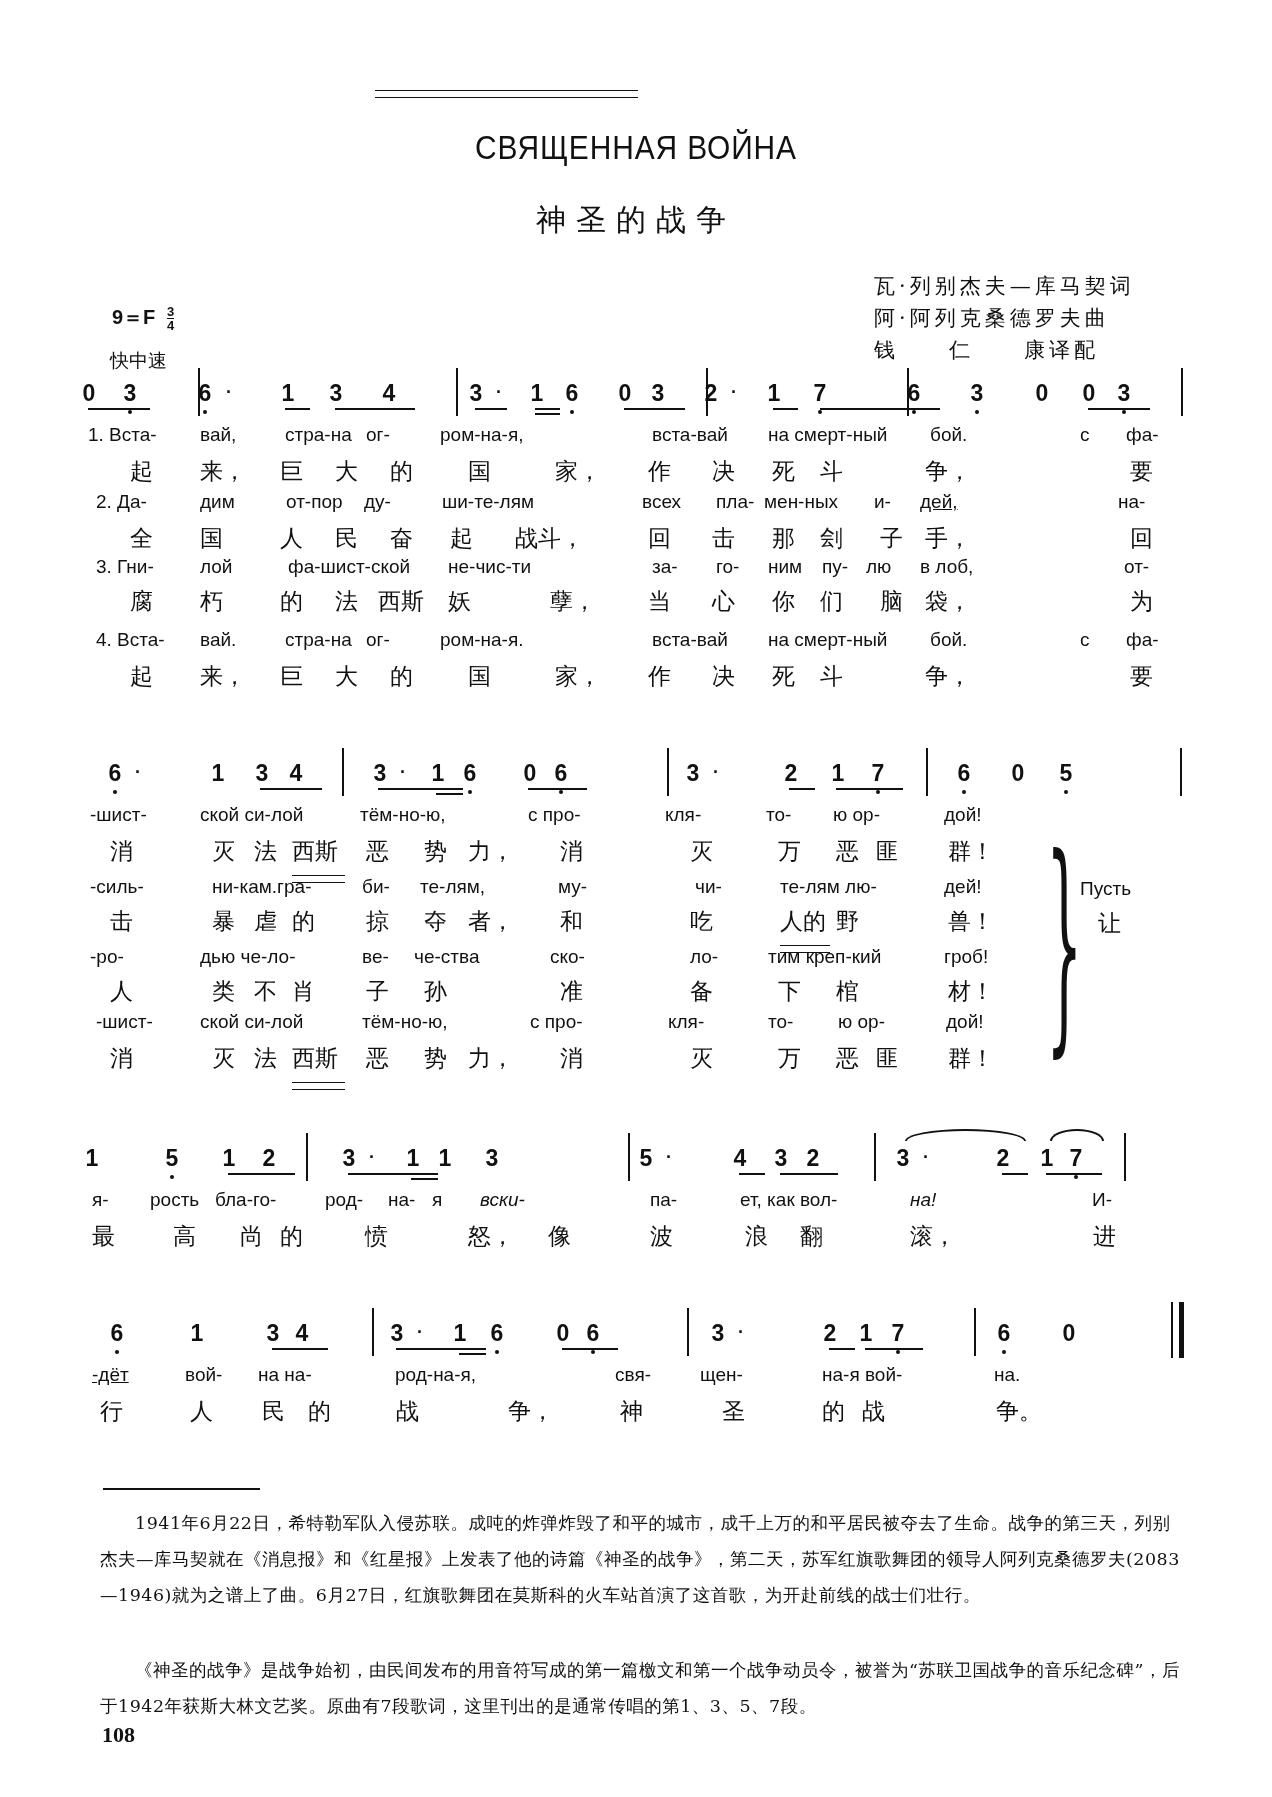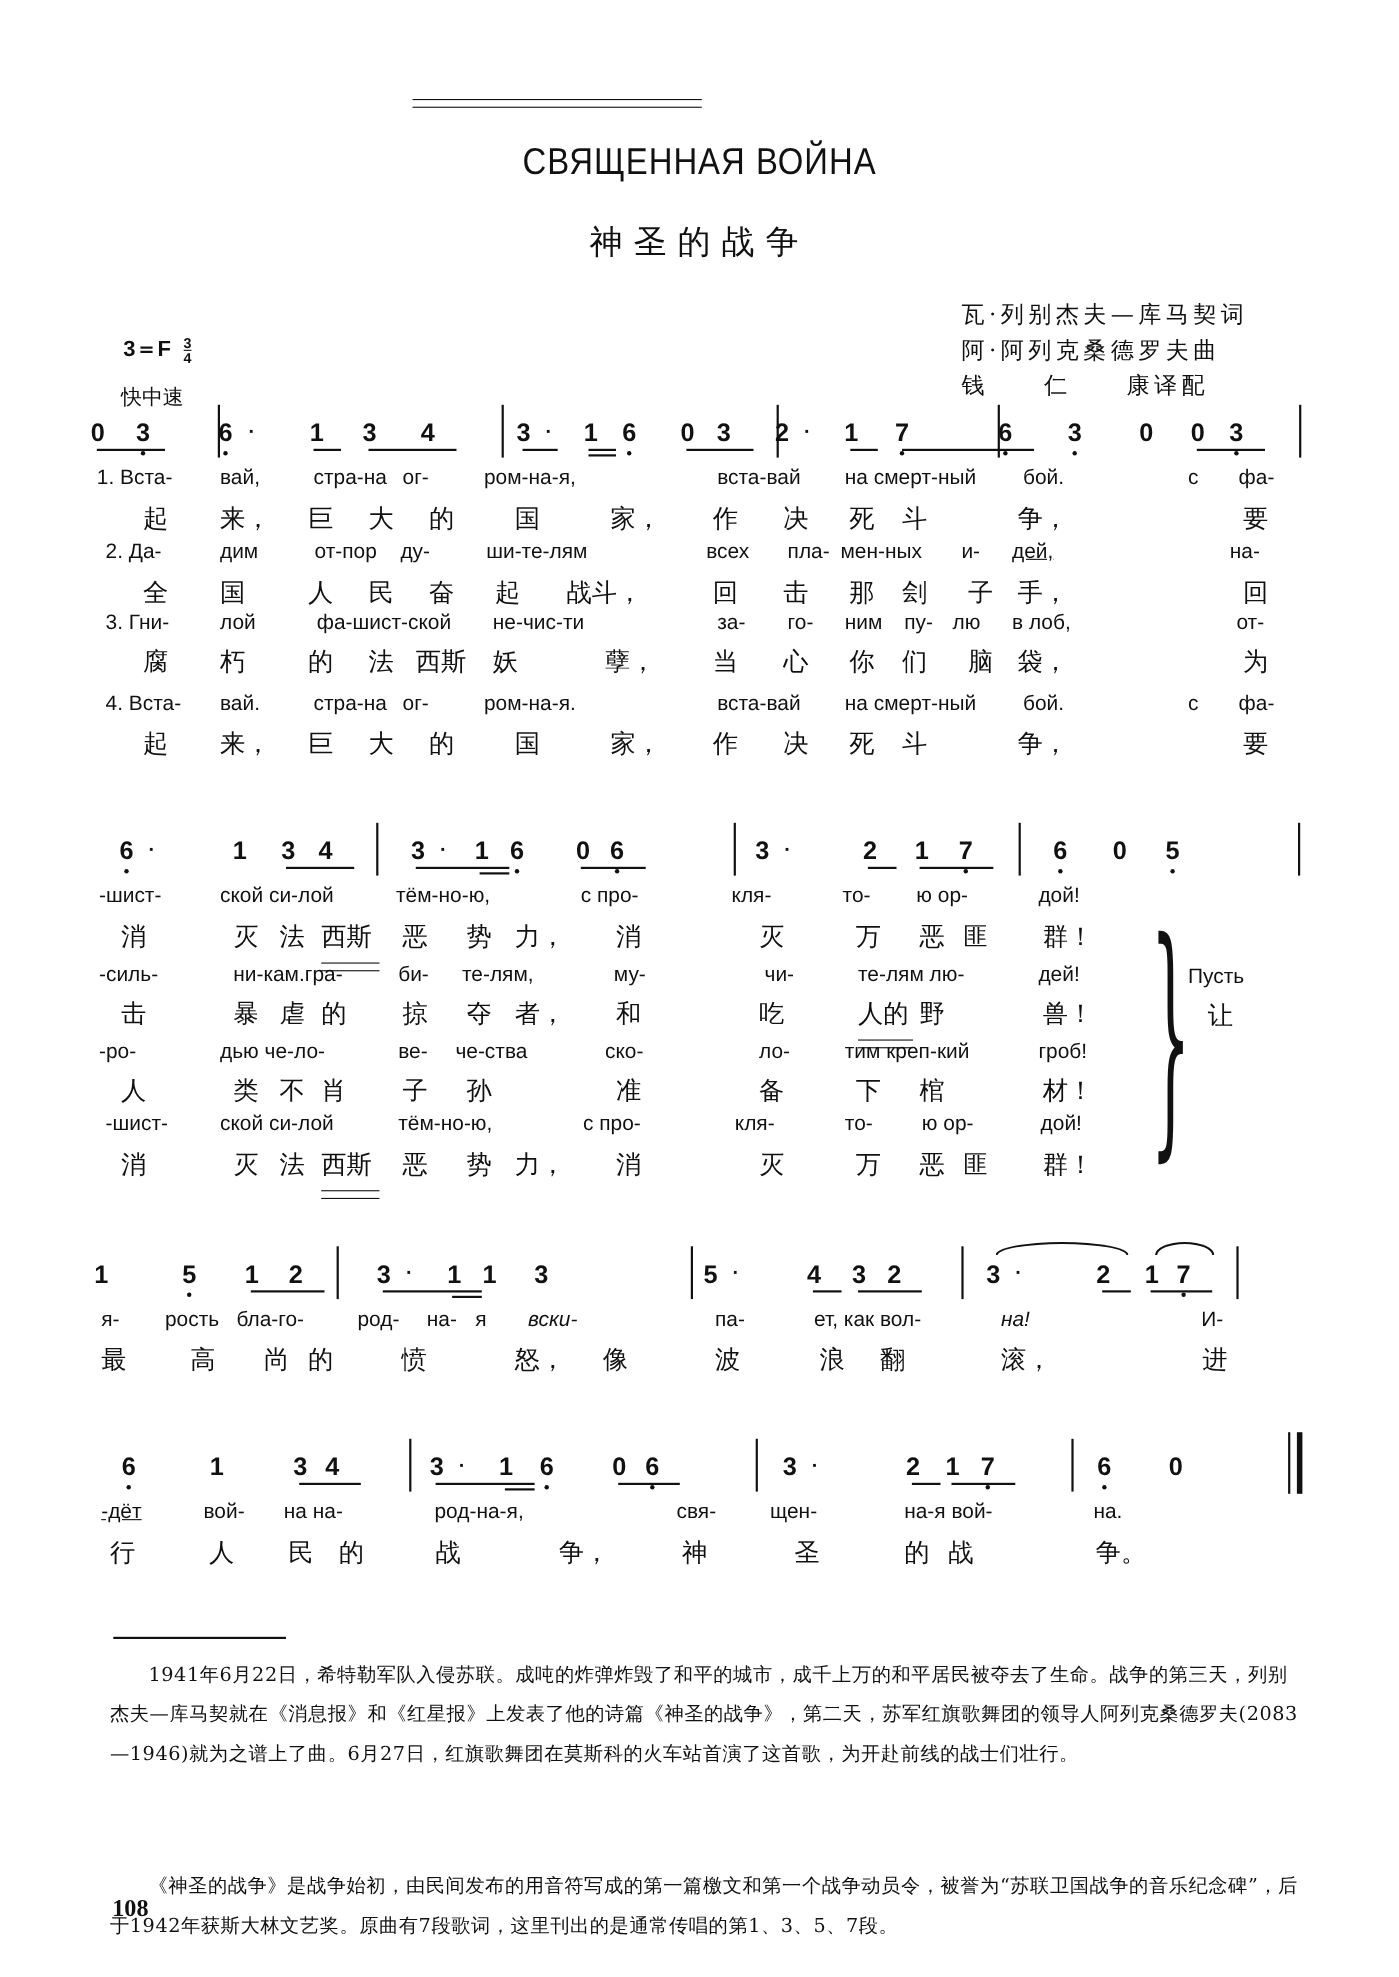--- a/index.html
+++ b/index.html
@@ -31,21 +31,21 @@
 
 <div>
   <div class="abs title">СВЯЩЕННАЯ  ВОЙНА</div>
   <div class="abs subtitle">神圣的战争</div>
 
   <div class="abs credit" style="left:874px; top:272px;">瓦·列别杰夫—库马契词</div>
   <div class="abs credit" style="left:874px; top:304px;">阿·阿列克桑德罗夫曲</div>
   <div class="abs credit" style="left:874px; top:336px;">钱　　仁　　康译配</div>
 
   <div class="abs key" style="left:112px; top:304px;">
-    <span>3＝F</span>
+    <span>9＝F</span>
     <span class="frac">
       <span>3</span>
       <span class="bar">4</span>
     </span>
   </div>
   <div class="abs tempo" style="left:110px; top:348px;">快中速</div>
 
   <div id="score">
       <div class="abs note" style="left:76px; top:380px;">0</div>
       <div class="abs note" style="left:117px; top:380px;">3<span class="dot-below"></span></div>
@@ -397,16 +397,16 @@
       <div class="abs zh" style="left:620px; top:1396px;">神</div>
       <div class="abs zh" style="left:722px; top:1396px;">圣</div>
       <div class="abs zh" style="left:822px; top:1396px;">的</div>
       <div class="abs zh" style="left:862px; top:1396px;">战</div>
       <div class="abs zh" style="left:996px; top:1396px;">争。</div>
     </div>
 
   <div class="abs footrule"></div>
   <div id="notes">
       <div class="abs note-para" style="top: 1505px;">1941年6月22日，希特勒军队入侵苏联。成吨的炸弹炸毁了和平的城市，成千上万的和平居民被夺去了生命。战争的第三天，列别杰夫—库马契就在《消息报》和《红星报》上发表了他的诗篇《神圣的战争》，第二天，苏军红旗歌舞团的领导人阿列克桑德罗夫(2083—1946)就为之谱上了曲。6月27日，红旗歌舞团在莫斯科的火车站首演了这首歌，为开赴前线的战士们壮行。</div>
-      <div class="abs note-para" style="top: 1652px; margin-top: 45px;">《神圣的战争》是战争始初，由民间发布的用音符写成的第一篇檄文和第一个战争动员令，被誉为“苏联卫国战争的音乐纪念碑”，后于1942年获斯大林文艺奖。原曲有7段歌词，这里刊出的是通常传唱的第1、3、5、7段。</div>
+      <div class="abs note-para" style="top: 1652px;">《神圣的战争》是战争始初，由民间发布的用音符写成的第一篇檄文和第一个战争动员令，被誉为“苏联卫国战争的音乐纪念碑”，后于1942年获斯大林文艺奖。原曲有7段歌词，这里刊出的是通常传唱的第1、3、5、7段。</div>
     </div>
   <div class="abs page-no">108</div>
 </div>
 
 </body></html>

